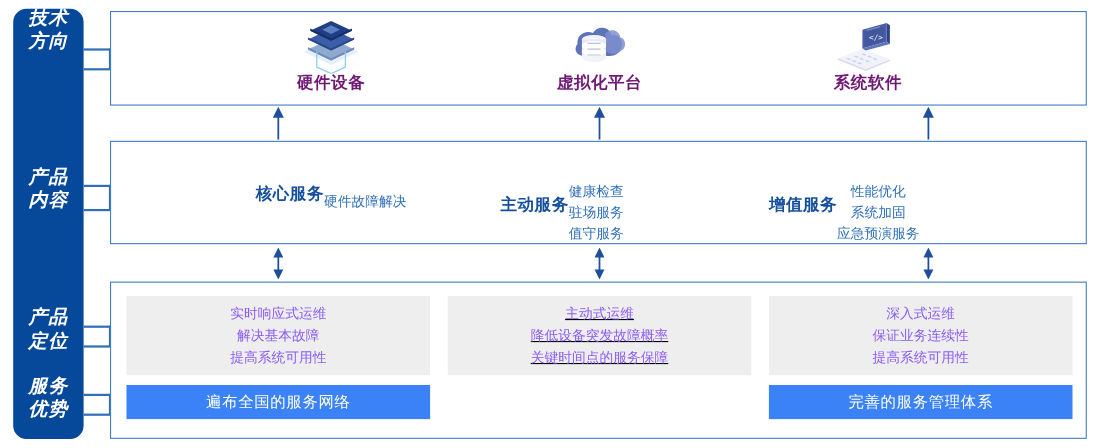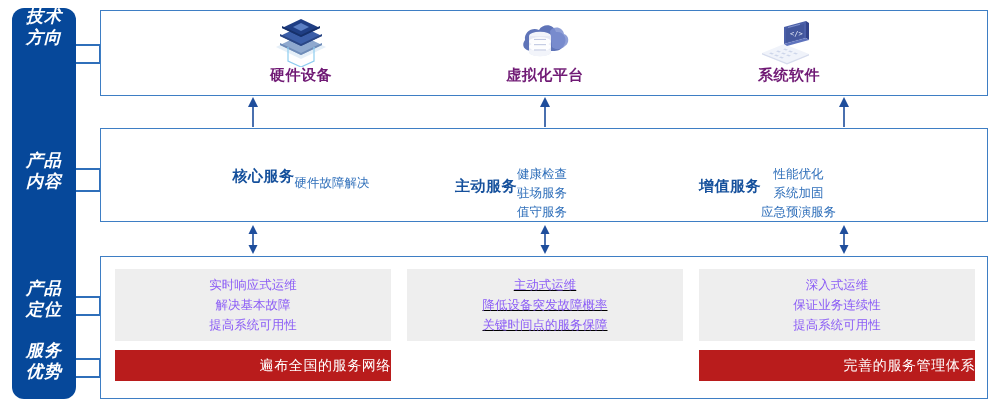--- a/index.html
+++ b/index.html
@@ -77,22 +77,22 @@
     align-items:center;justify-content:center;
     box-sizing:border-box;
   }
   .grey-item{
     font-size:12.5px;color:#8b5cf6;line-height:20px;text-align:center;
   }
 
   
   .blue-bar{
     position:absolute;top:93px;height:31px;
-    background:#b91c1c;
-    display:flex;align-items:center;justify-content:flex-end;
+    background:#3b82f6;
+    display:flex;align-items:center;justify-content:center;
     box-sizing:border-box;
   }
   .blue-bar-text{
     font-size:14px;color:#ffffff;letter-spacing:.6px;
   }
 
   
   .arrow{position:absolute;}
 </style>
 </head>

